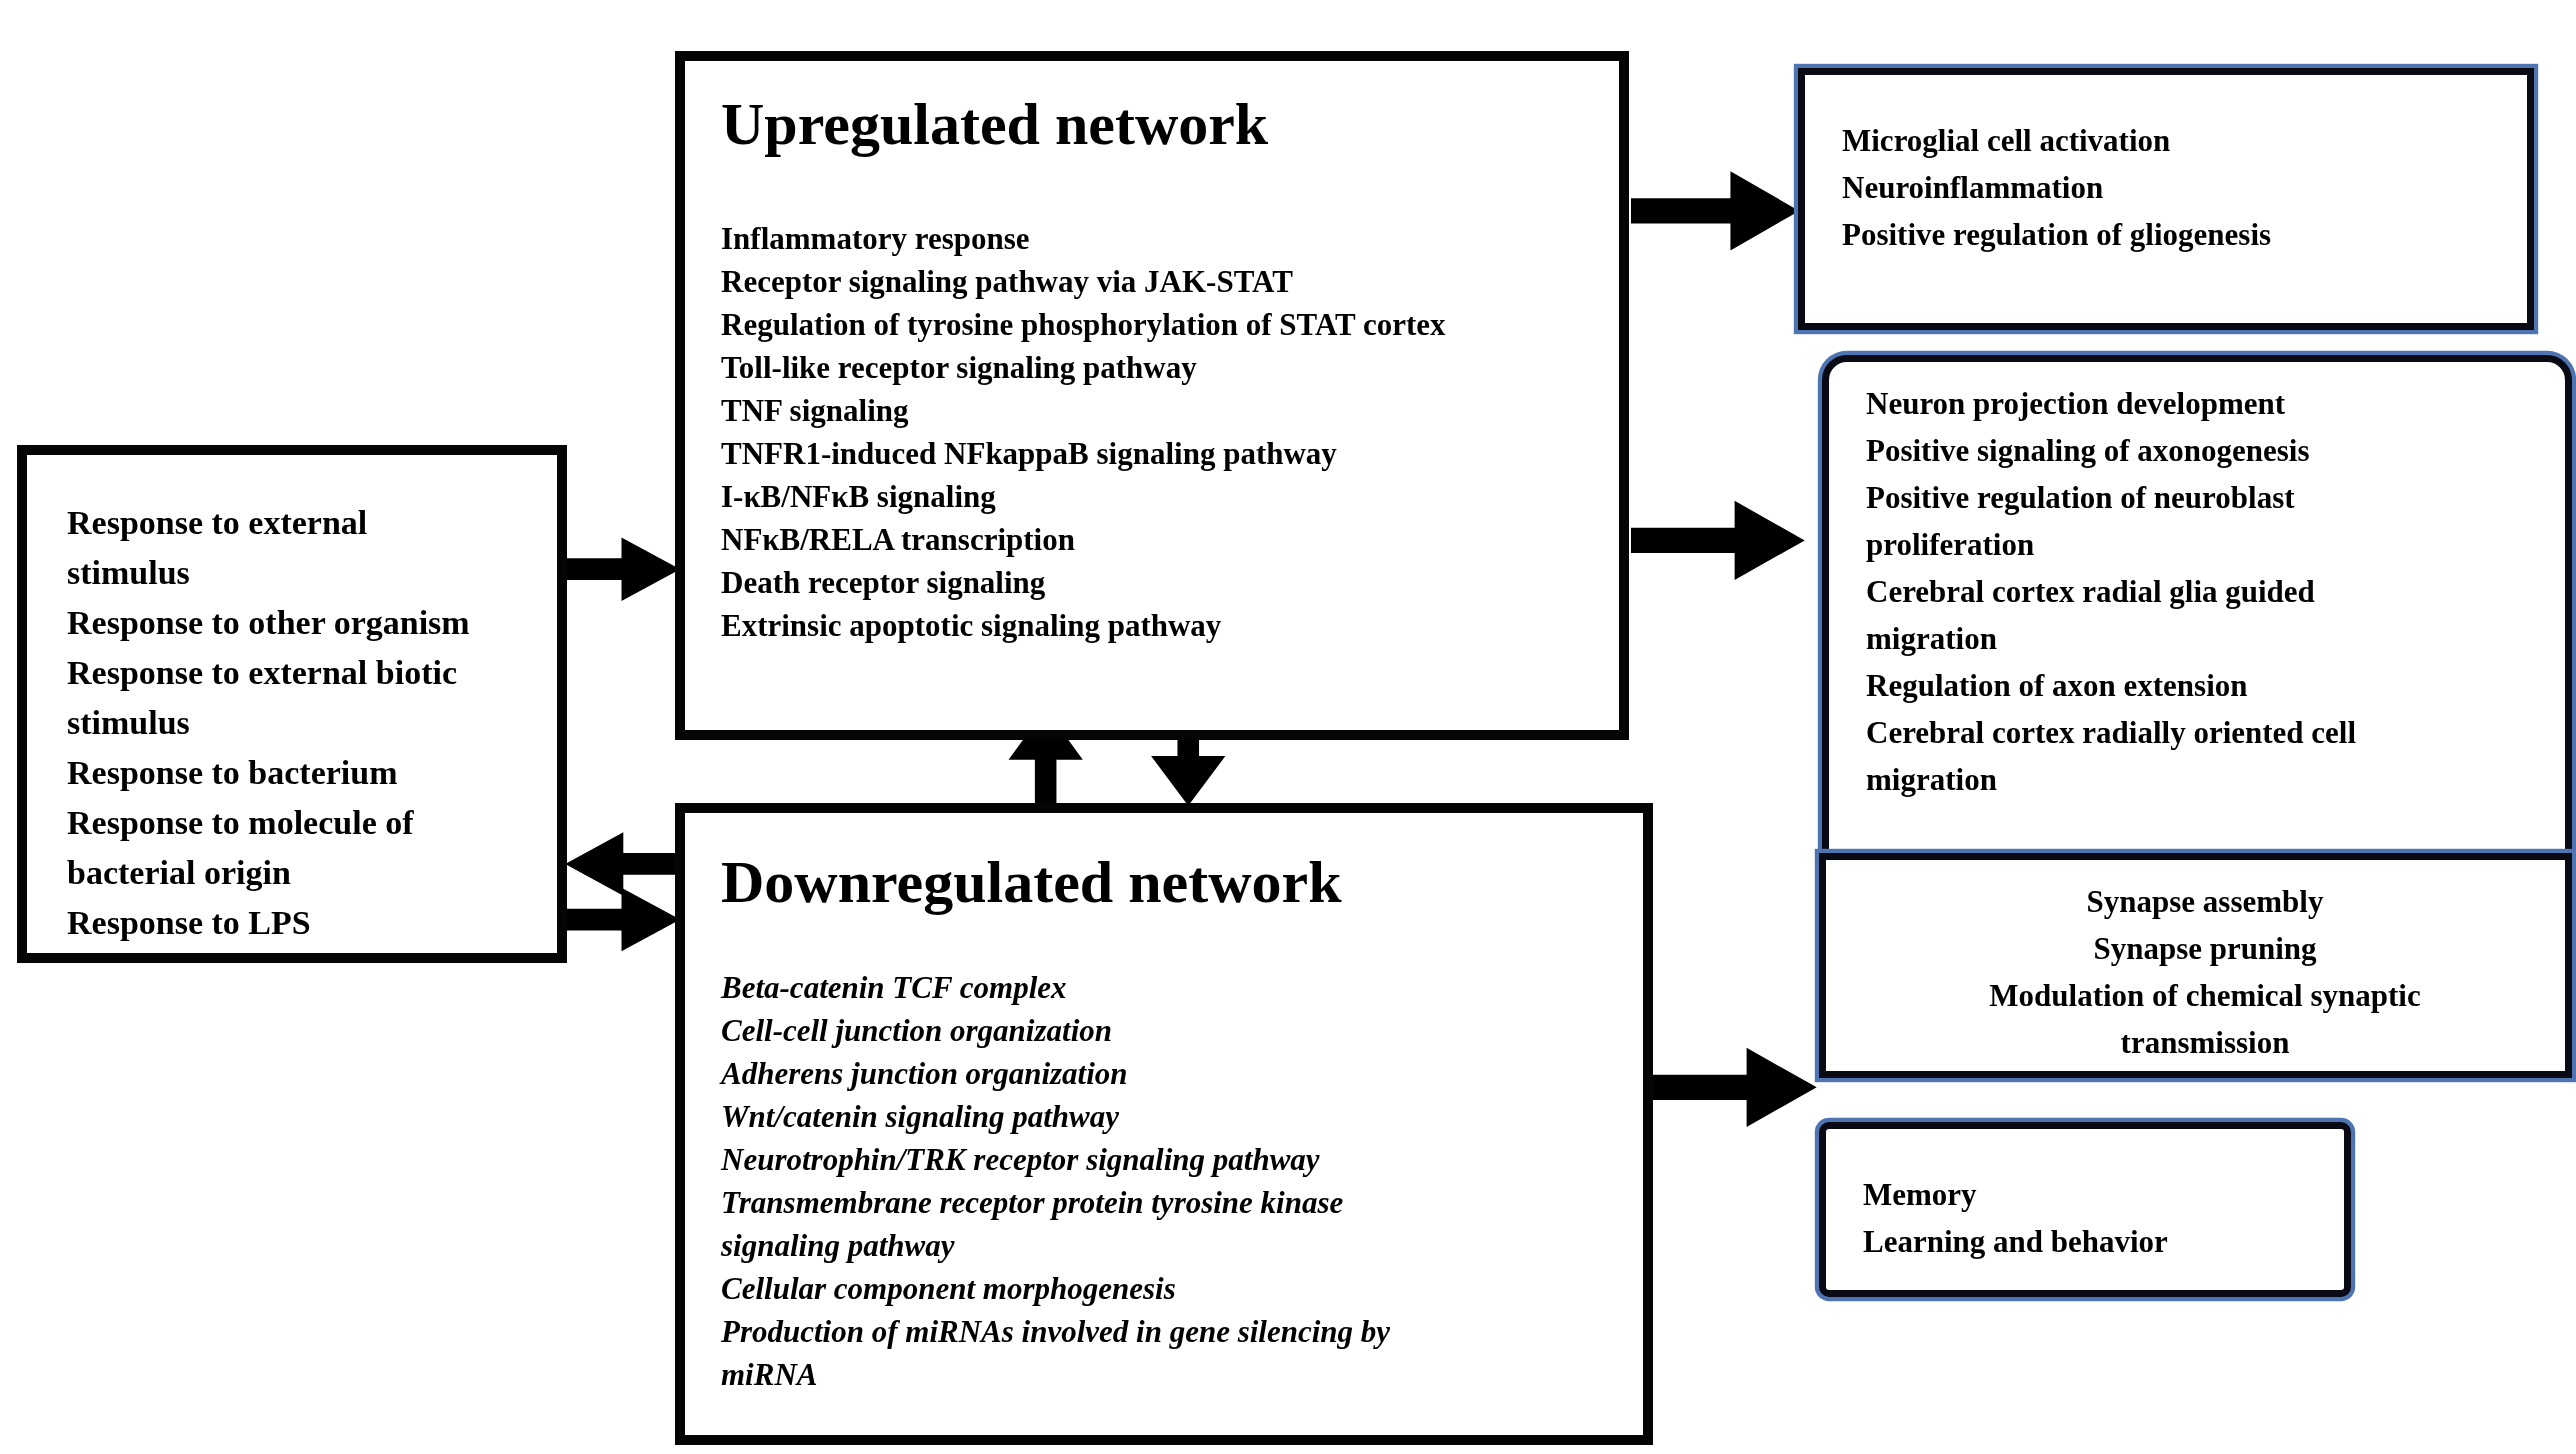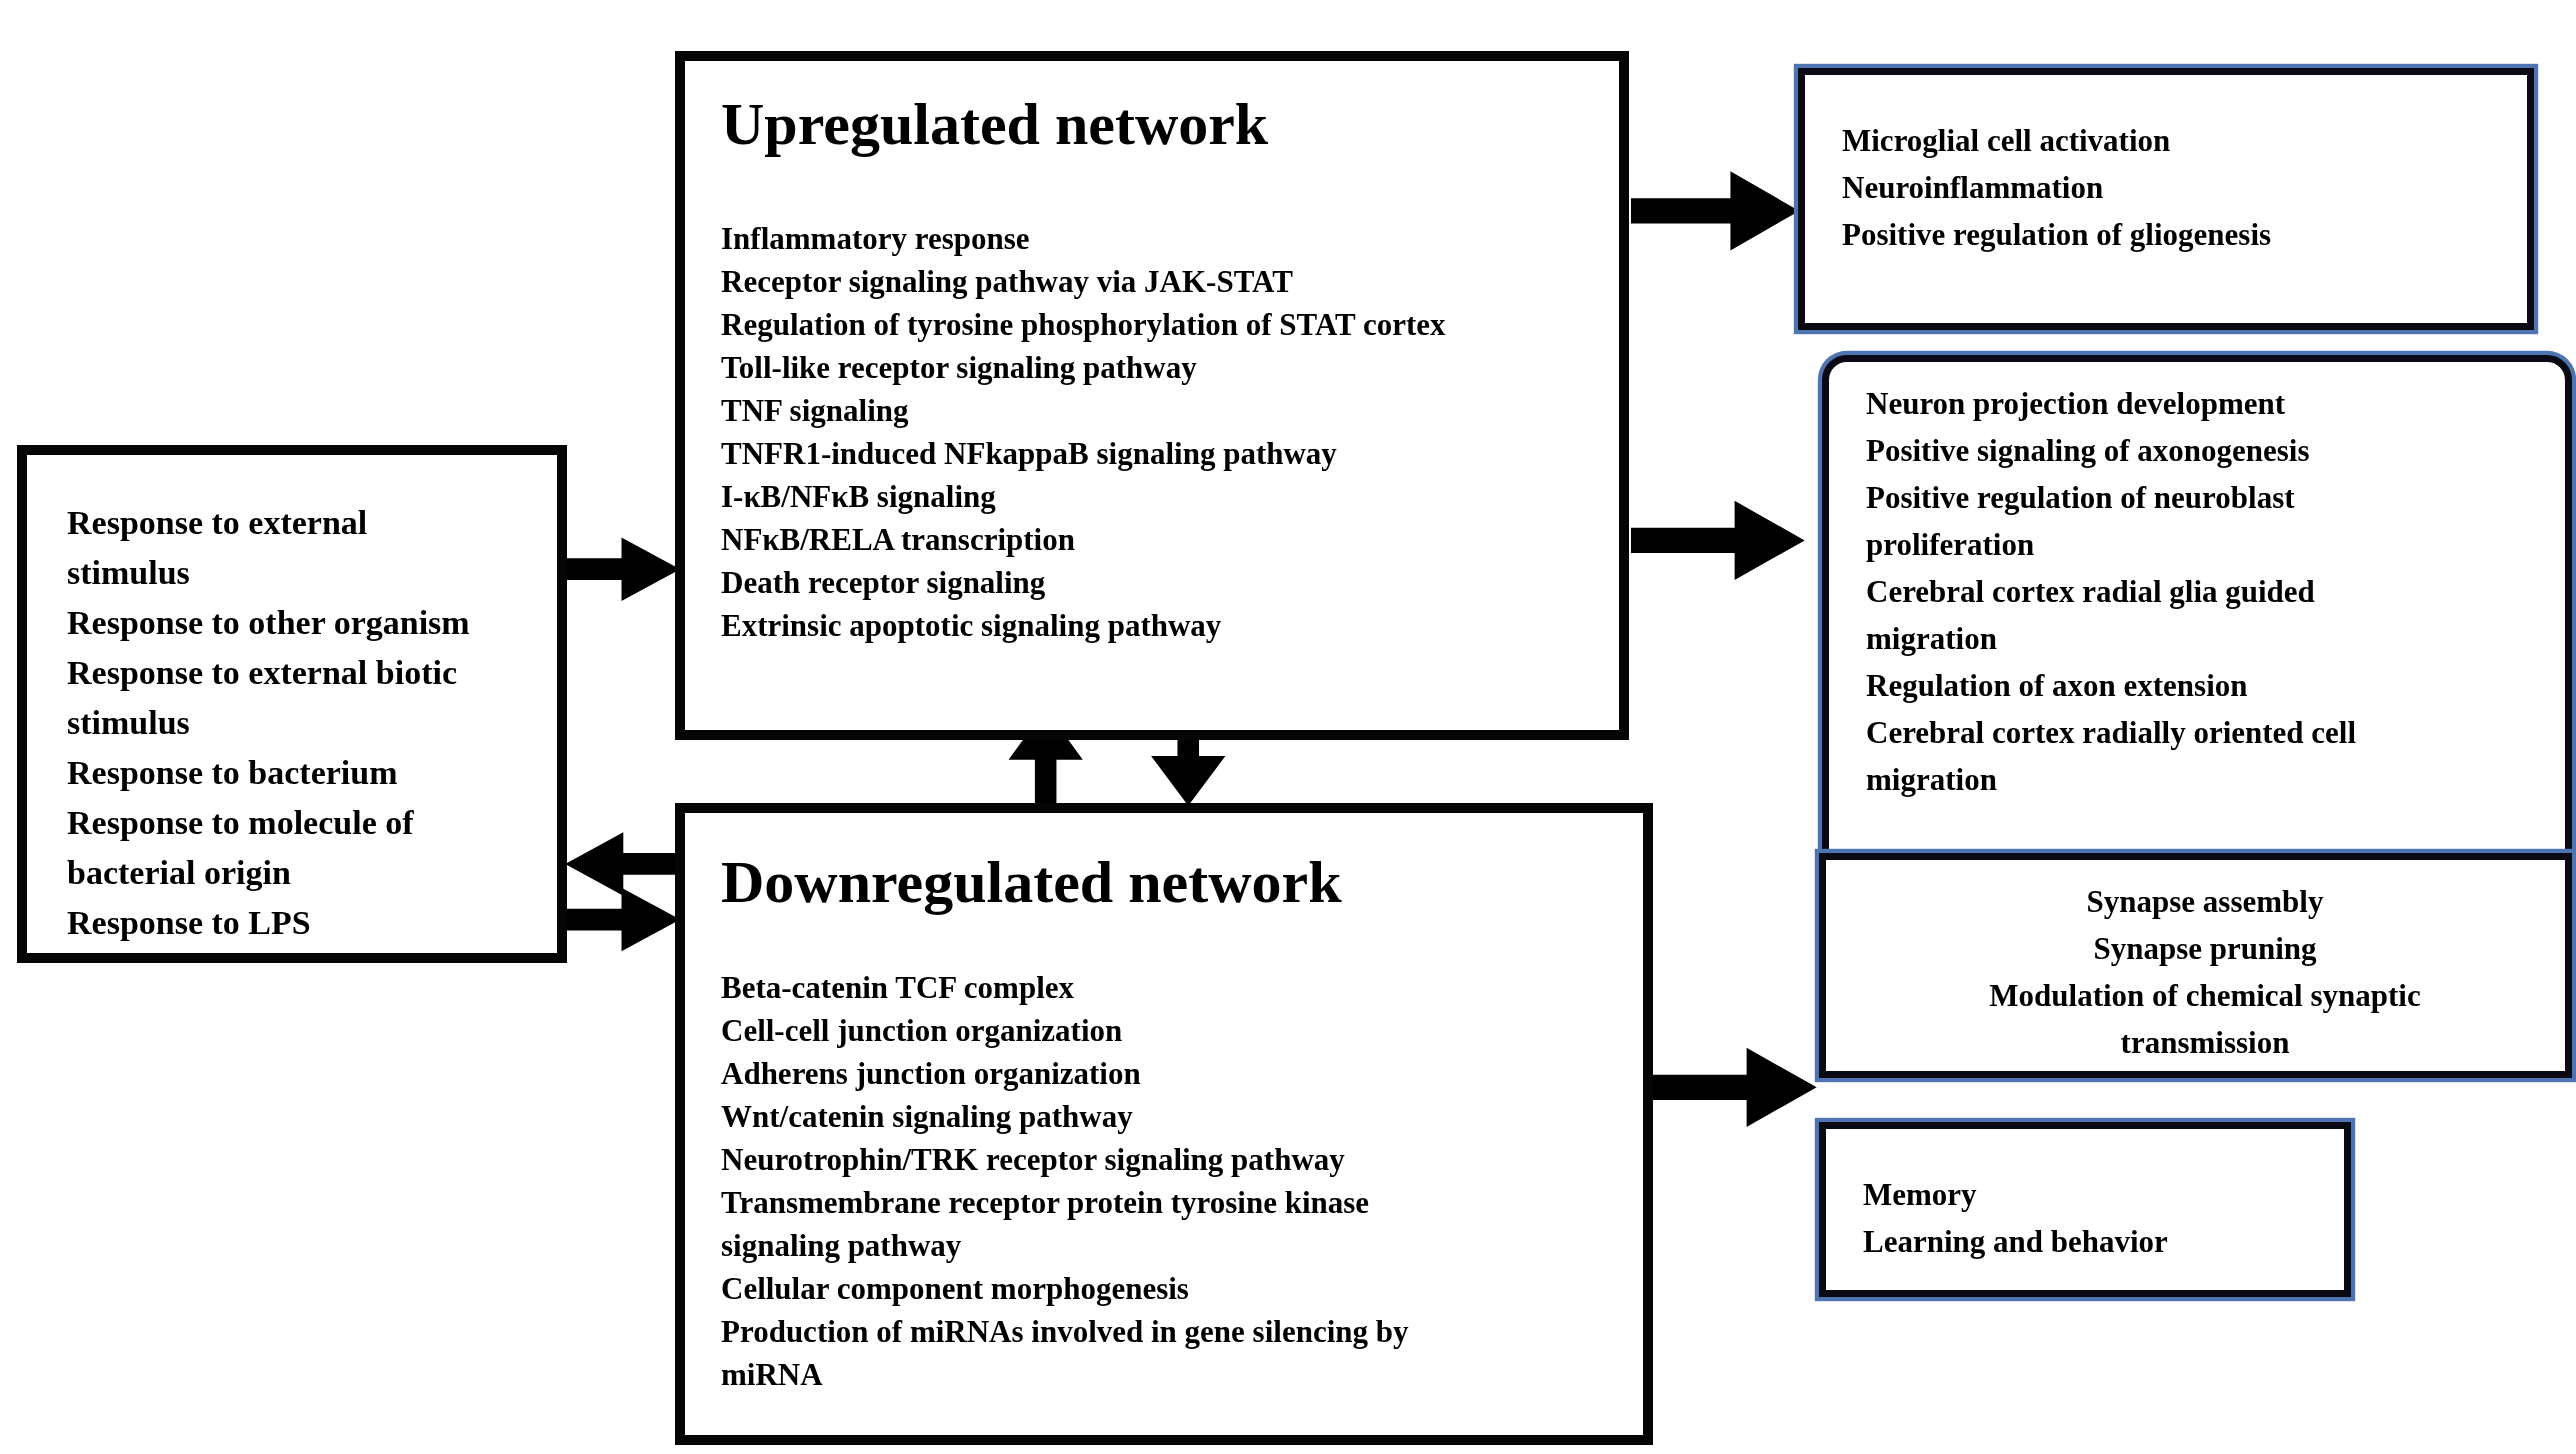--- a/index.html
+++ b/index.html
@@ -52,33 +52,33 @@
     padding: 30px 18px 0 36px;
     margin-top: 31px;
   }
   .up-box .lines { margin-top: 60px; font-size: 31px; line-height: 43px; }
 
   .down-box {
     left: 675px; top: 803px;
     width: 978px; height: 642px;
     padding: 36px 18px 0 36px;
   }
-  .down-box .lines { margin-top: 51px; font-size: 31px; line-height: 43px; }
+  .down-box .lines { margin-top: 51px; font-size: 31px; line-height: 43px; font-style: italic; }
 
   
   .outcome {
     border: 7.8px solid #0a0a14;
     box-shadow: 0 0 0 4.2px #4f74b2;
     font-size: 31px;
     line-height: 47px;
   }
   .outcome-glia    { left: 1798px; top: 68px;  width: 736px; height: 262px; padding: 42px 2px 0 37px; }
   .outcome-neuron  { left: 1822px; top: 355px;  width: 750px; height: 551px; padding: 18px 18px 0 37px; border-radius: 25px; }
   .outcome-synapse { left: 1819px; top: 853px; width: 753px; height: 225px; padding: 18px 18px 0 37px; text-align: center; }
-  .outcome-memory  { left: 1819px; top: 1122px; width: 532px;  height: 175px; padding: 42px 18px 0 37px; }
+  .outcome-memory  { left: 1819px; top: 1122px; width: 532px;  height: 175px; padding: 42px 18px 0 37px; border-radius: 10px; }
 
   .arrow-layer {
     position: absolute;
     left: 0; top: 0;
     width: 2576px; height: 1454px;
     pointer-events: none;
   }
   .arrow-layer polygon { fill: #000000; }
 </style>
 </head>

